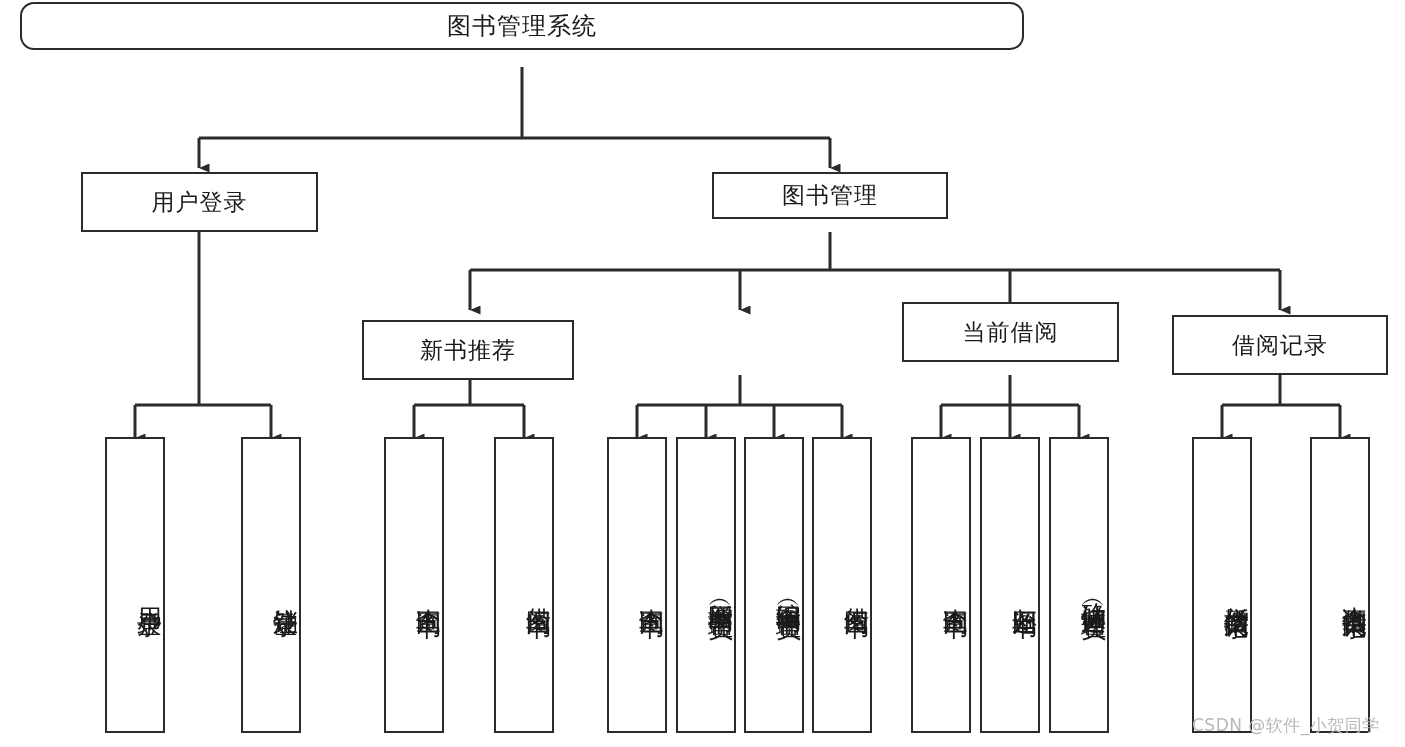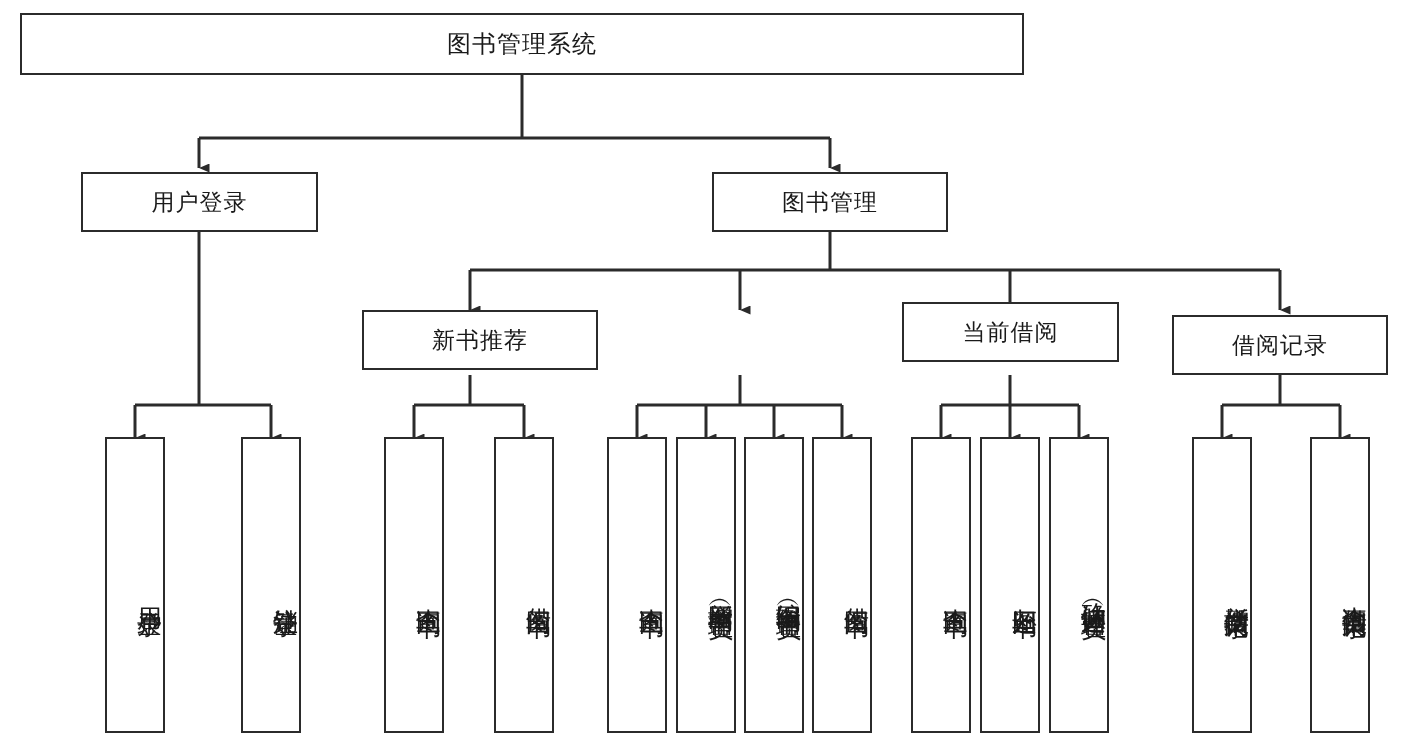--- a/index.html
+++ b/index.html
@@ -118,32 +118,32 @@
       <path d="M1010,405 L1010,438" marker-end="url(#arrowhead)"></path>
       <path d="M1079,405 L1079,438" marker-end="url(#arrowhead)"></path>
 
       <path d="M1280,375 L1280,405"></path>
       <path d="M1222,405 L1340,405"></path>
       <path d="M1222,405 L1222,438" marker-end="url(#arrowhead)"></path>
       <path d="M1340,405 L1340,438" marker-end="url(#arrowhead)"></path>
     </g>
   </svg>
 
-  <div class="node node-h node-title" style="left:20px; top:13px; width:1004px; height:62px;">
+  <div class="node node-h node-title" style="left:20px; top:2px; width:1004px; height:48px;border-radius:14px;">
     <span>图书管理系统</span>
   </div>
 
   <div class="node node-h" style="left:81px; top:172px; width:237px; height:60px;">
     <span>用户登录</span>
   </div>
-  <div class="node node-h" style="left:712px; top:172px; width:236px; height:60px;">
+  <div class="node node-h" style="left:712px; top:172px; width:236px; height:47px;">
     <span>图书管理</span>
   </div>
 
-  <div class="node node-h" style="left:362px; top:310px; width:236px; height:60px;">
+  <div class="node node-h" style="left:362px; top:320px; width:212px; height:60px;">
     <span>新书推荐</span>
   </div>
   <div class="node node-h" style="left:902px; top:302px; width:217px; height:60px;">
     <span>当前借阅</span>
   </div>
   <div class="node node-h" style="left:1172px; top:315px; width:216px; height:60px;font-family:Liberation Serif, serif;">
     <span>借阅记录</span>
   </div>
 
   <div class="node node-leaf" style="left:105px; top:437px; width:60px; height:296px;">
@@ -183,14 +183,15 @@
     <span class="leaf-text">确认归还（管理员）</span>
   </div>
 
   <div class="node node-leaf" style="left:1192px; top:437px; width:60px; height:296px;">
     <span class="leaf-text">新增借阅记录</span>
   </div>
   <div class="node node-leaf" style="left:1310px; top:437px; width:60px; height:296px;">
     <span class="leaf-text">查询借阅记录</span>
   </div>
 
+  <div class="watermark">CSDN @软件_小贺同学</div>
 
 </div>
 
 </body></html>

